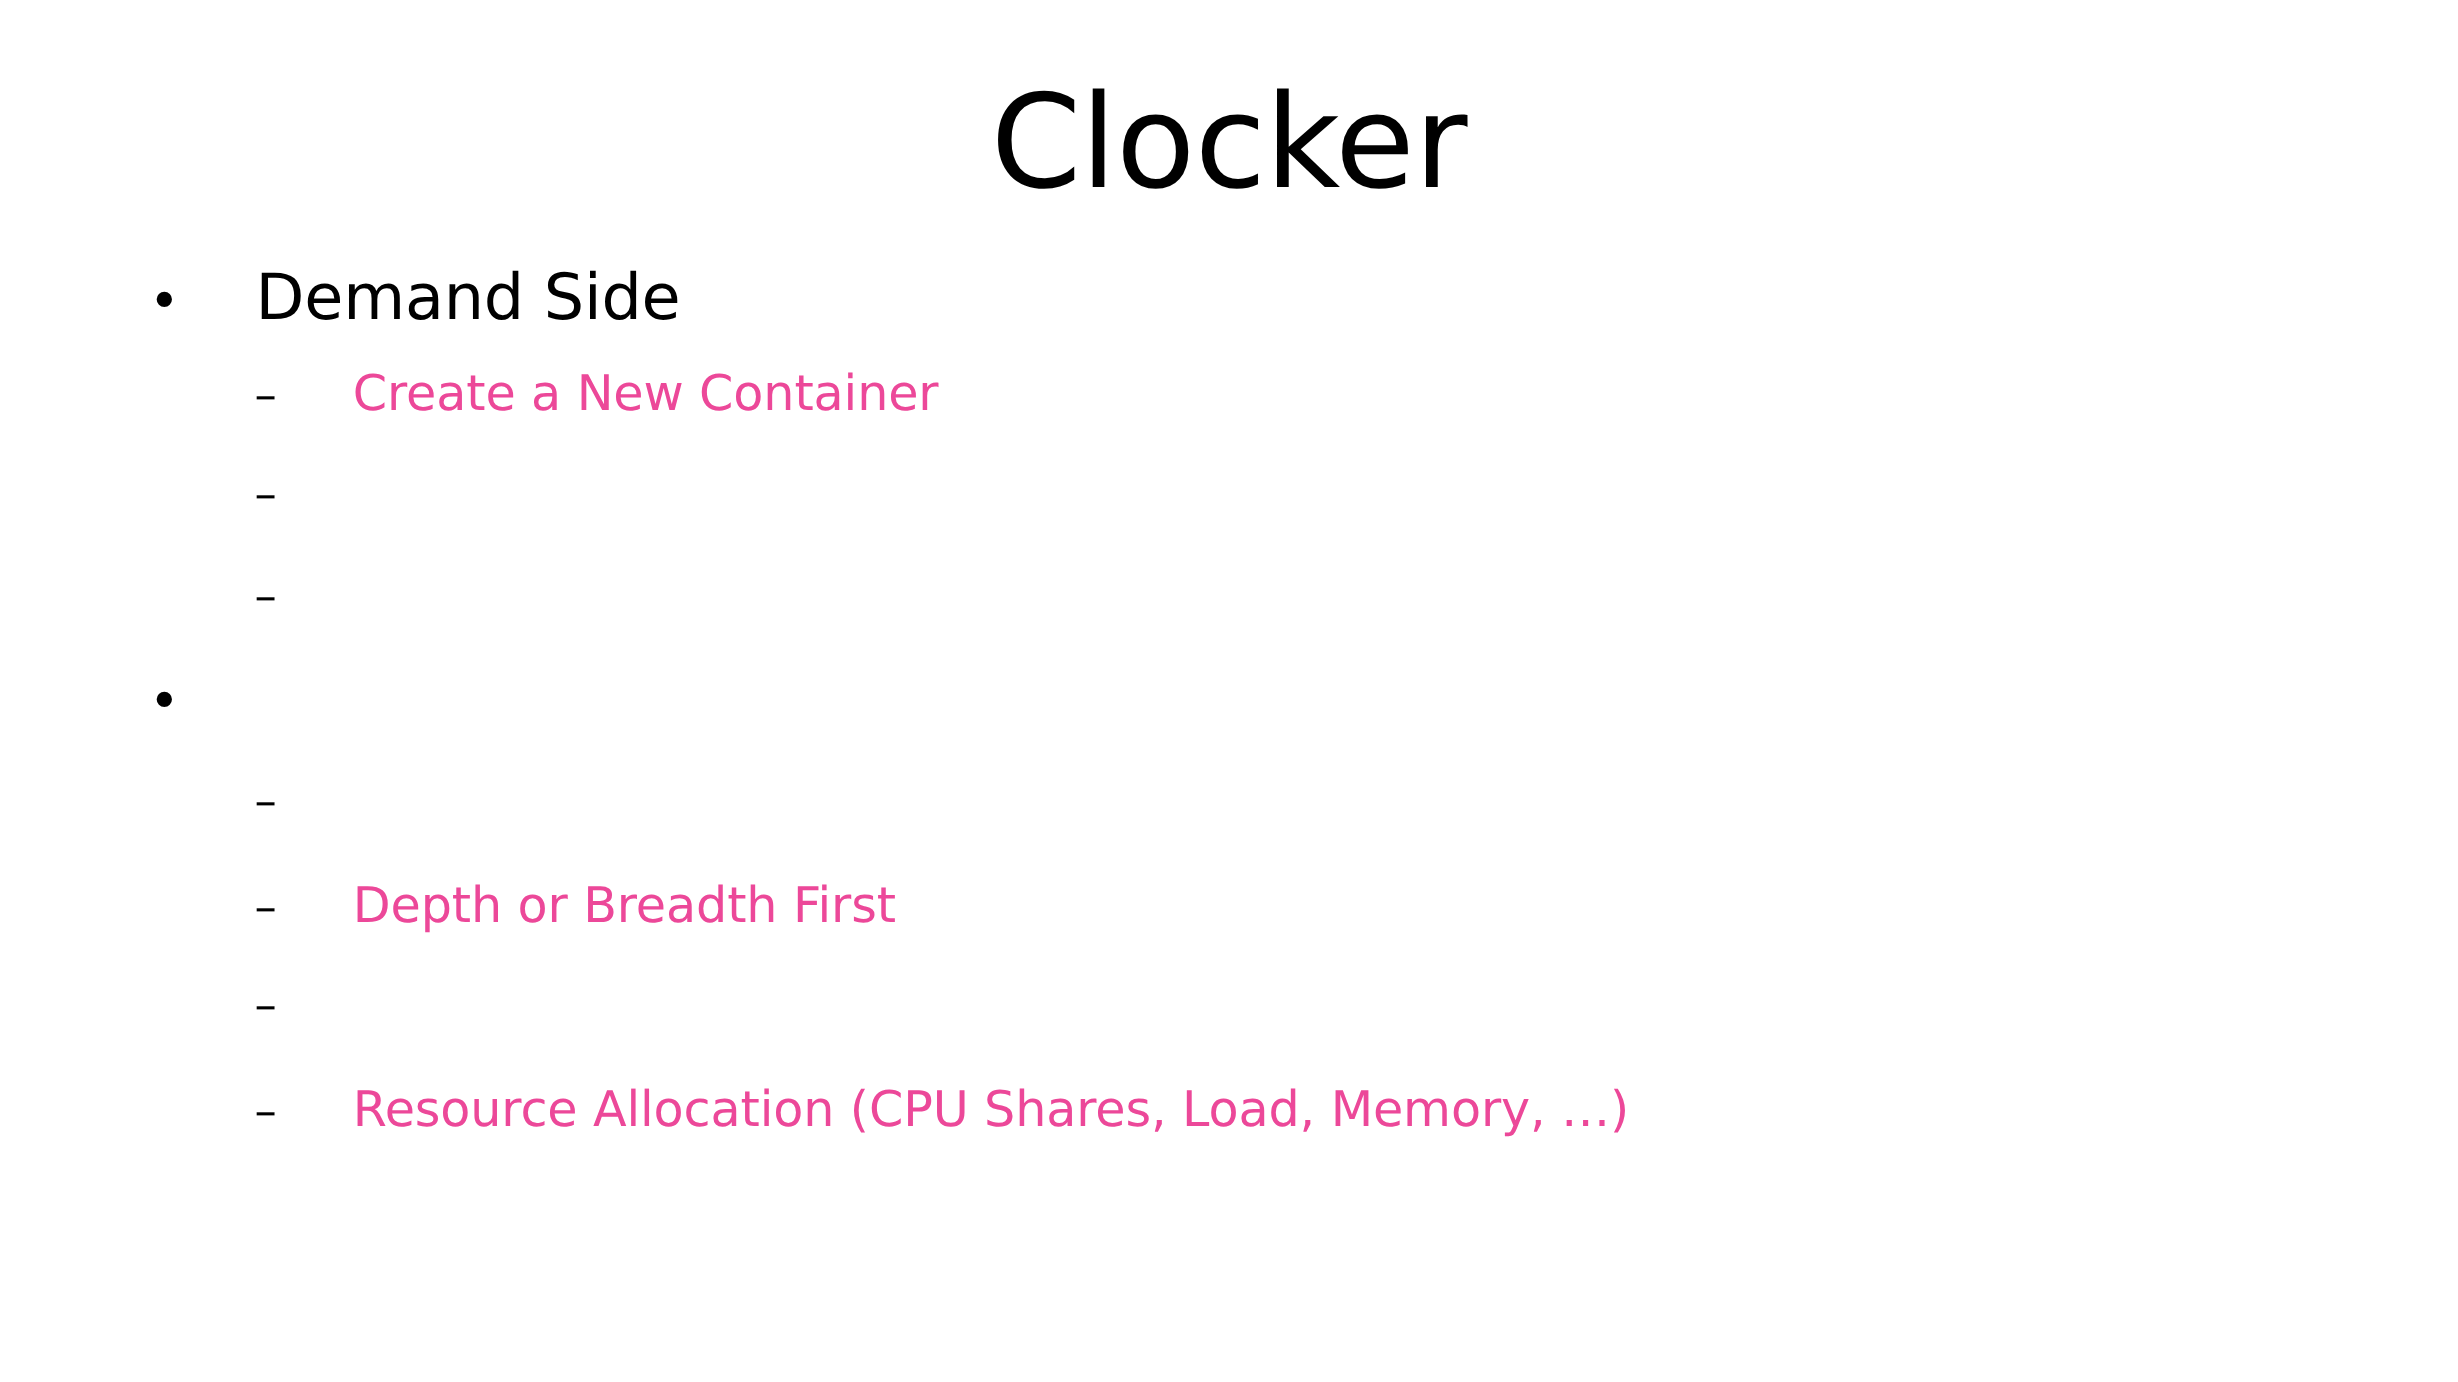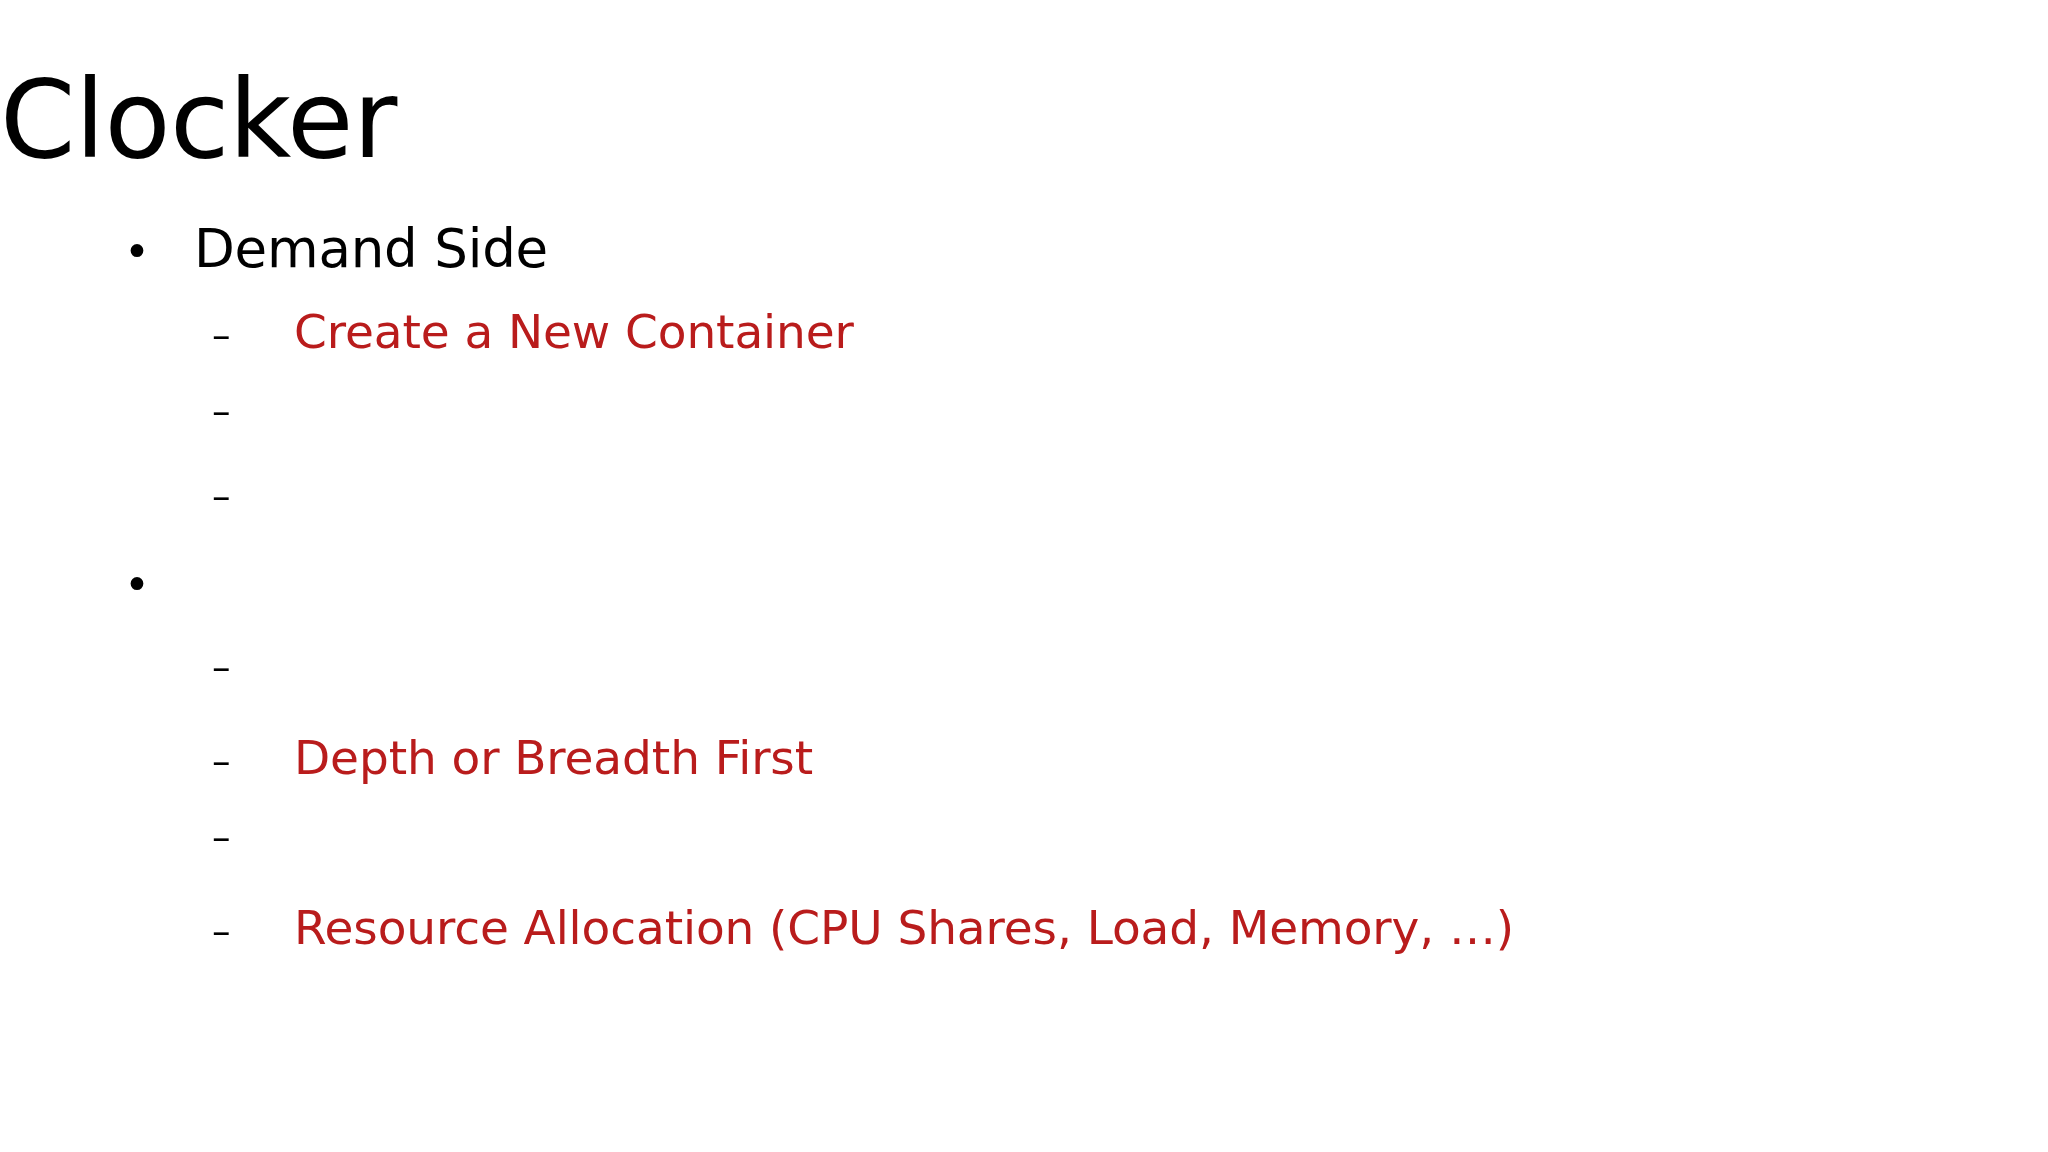--- a/index.html
+++ b/index.html
@@ -24,20 +24,21 @@
     background: #ffffff;
     box-sizing: border-box;
   }
 
   
   .slide-title {
     position: absolute;
     left: 0;
     top: 56px;
     width: 2048px;
+    text-align: center;
     font-family: "DejaVu Sans", sans-serif;
     font-weight: 400;
     font-size: 108px;
     line-height: 1.18;
     letter-spacing: -0.5px;
     color: #000000;
     white-space: nowrap;
   }
 
   
@@ -70,42 +71,43 @@
   }
   .level-1 .bullet-text {
     flex: 0 1 auto;
     font-family: "DejaVu Sans", sans-serif;
     font-weight: 400;
     font-size: 53px;
     line-height: 1;
     color: #000000;
     white-space: nowrap;
     letter-spacing: -0.2px;
+    margin-left: 19px;
   }
 
   
   .level-2 {
     padding-left: 212px;
     height: 85px;
   }
   .level-2 .marker {
     flex: 0 0 auto;
     width: 82px;
     font-size: 37px;
     line-height: 1;
     color: #000000;
     font-family: "DejaVu Sans", sans-serif;
   }
   .level-2 .bullet-text {
     flex: 0 1 auto;
     font-family: "DejaVu Sans", sans-serif;
     font-weight: 400;
-    font-size: 47px;
+    font-size: 41px;
     line-height: 1;
-    color: #b91c1c;
+    color: #ec4899;
     white-space: nowrap;
     letter-spacing: -0.1px;
   }
 
   
   .body-list .bullet-row:first-child {
     margin-top: 0;
   }
 </style>
 </head>

